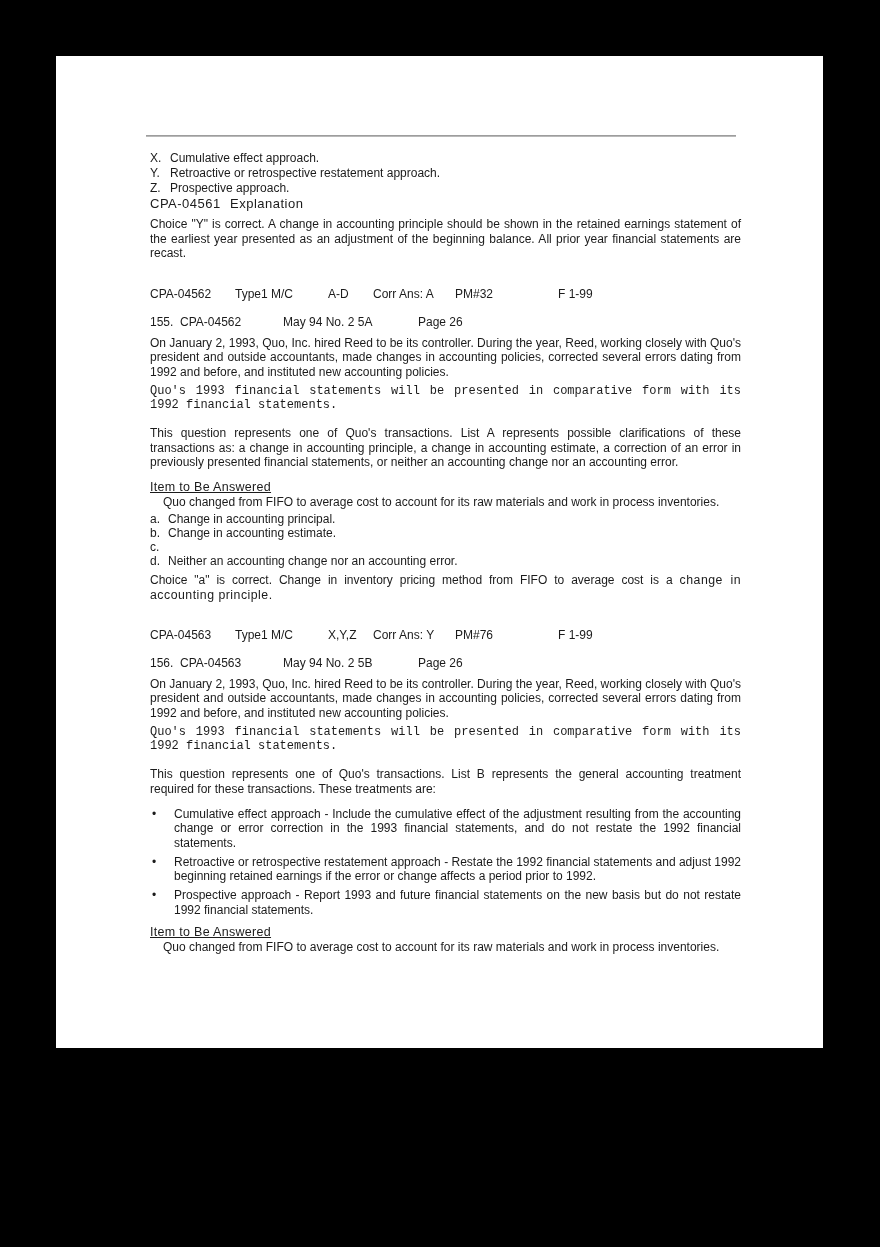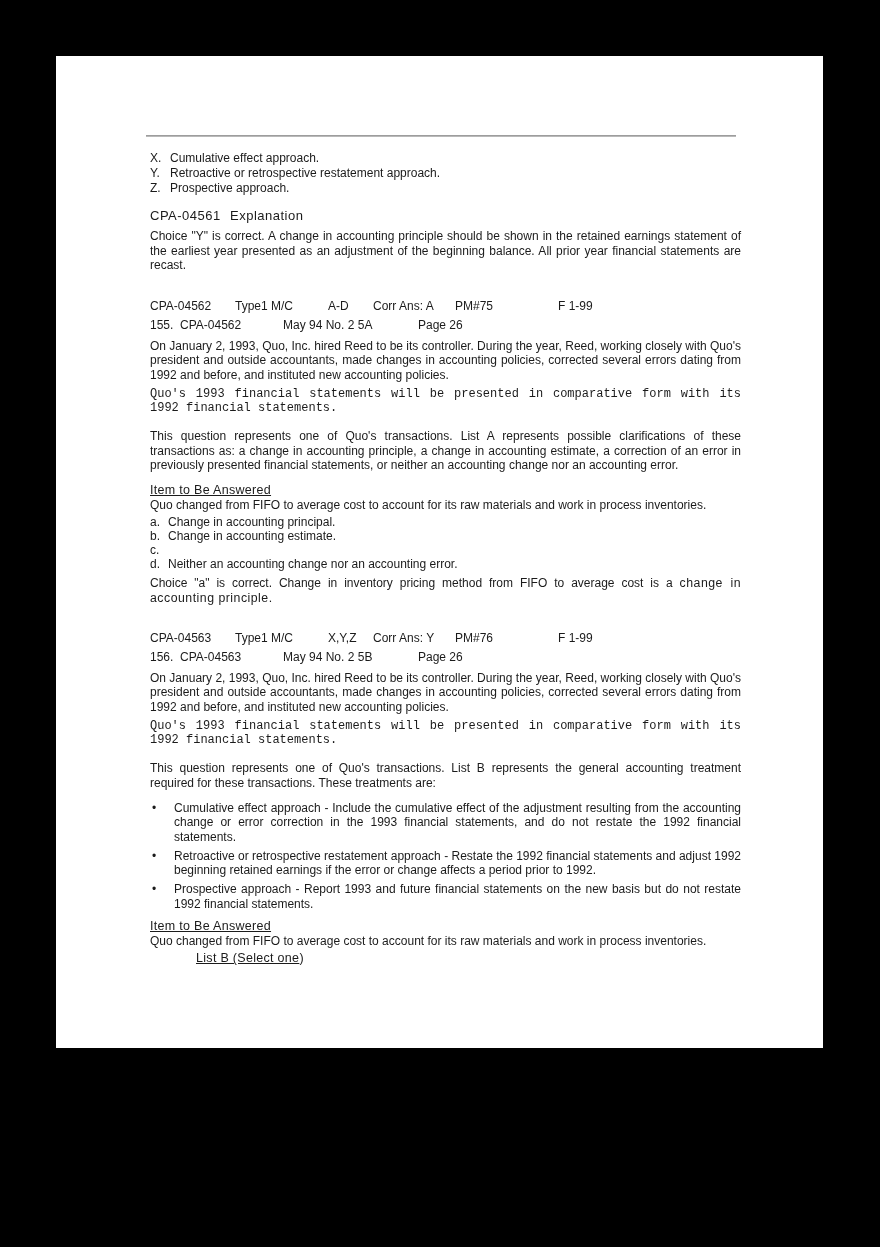--- a/index.html
+++ b/index.html
@@ -15,37 +15,37 @@
     position: absolute; left: 94px; right: 82px; top: 0;
     color: #1b1b1b; font-size: 12px; line-height: 14.7px;
   }
   .rule {
     border: none; height: 2px; width: 590px; margin: 79px 0 0 -4px;
     background: linear-gradient(#8f8f8f, #c6c6c6);
   }
   .xyz { margin-top: 14px; line-height: 15px; }
   .row { display: flex; }
   .lbl { flex: none; width: 20px; }
-  .heading { margin-top: 12px; font-size: 13px; letter-spacing: 0.5px; line-height: 16px; }
+  .heading { margin-top: 0; font-size: 13px; letter-spacing: 0.5px; line-height: 16px; }
   .heading .hid { display: inline-block; width: 80px; }
   .para { margin: 5px 0 0 0; text-align: justify; }
   .para-first { margin-top: 6px; }
   .gap-q { margin-top: 26px; }
   .qheader { display: flex; white-space: nowrap; }
   .qheader .w-id { width: 85px; } .qheader .w-type { width: 93px; }
   .qheader .w-ch { width: 45px; } .qheader .w-corr { width: 82px; }
   .qheader .w-pm { width: 103px; }
-  .qmeta { margin-top: 4px; display: flex; white-space: nowrap; }
+  .qmeta { margin-top: 13px; display: flex; white-space: nowrap; }
   .qmeta .m-num { width: 30px; } .qmeta .m-id { width: 103px; }
   .qmeta .m-src { width: 135px; }
   .item-heading {
     margin-top: 10px; font-size: 12.5px; letter-spacing: 0.3px;
     text-decoration: underline; line-height: 15px;
   }
-  .item-text { margin-top: 0; }
+  .item-text { margin-top: 0; margin-left: 13px; }
   .list-label { margin: 3px 0 0 46px; font-size: 12.5px; letter-spacing: 0.3px; line-height: 15.5px; }
   .list-label .u { text-decoration: underline; }
   .options { margin-top: 2px; line-height: 14px; }
   .options .lbl { width: 18px; }
   .bullets { margin-top: 10px; }
   .bullet-row { display: flex; }
   .bullet-row + .bullet-row { margin-top: 4px; }
   .b-dot { flex: none; width: 24px; padding-left: 2px; box-sizing: border-box; }
   .b-text { text-align: justify; }
   .emph { letter-spacing: 0.5px; font-size: 12.3px; }
@@ -77,21 +77,21 @@
     <div class="heading">
       <span class="hid">CPA-04561</span><span>Explanation</span>
     </div>
     <p class="para">Choice "Y" is correct.  A change in accounting principle should be shown in the retained earnings statement of the earliest year presented as an adjustment of the beginning balance.  All prior year financial statements are recast.</p>
 
     <div class="qheader gap-q">
       <span class="w-id">CPA-04562</span>
       <span class="w-type">Type1 M/C</span>
       <span class="w-ch">A-D</span>
       <span class="w-corr">Corr Ans: A</span>
-      <span class="w-pm">PM#75</span>
+      <span class="w-pm">PM#32</span>
       <span>F 1-99</span>
     </div>
     <div class="qmeta">
       <span class="m-num">155.</span>
       <span class="m-id">CPA-04562</span>
       <span class="m-src">May 94 No. 2 5A</span>
       <span>Page 26</span>
     </div>
     <p class="para para-first">On January 2, 1993, Quo, Inc. hired Reed to be its controller.  During the year, Reed, working closely with Quo's president and outside accountants, made changes in accounting policies, corrected several errors dating from 1992 and before, and instituted new accounting policies.</p>
     <p class="para mt4">Quo's 1993 financial statements will be presented in comparative form with its 1992 financial statements.</p>
@@ -148,18 +148,15 @@
         <span class="b-text">Retroactive or retrospective restatement approach - Restate the 1992 financial statements and adjust 1992 beginning retained earnings if the error or change affects a period prior to 1992.</span>
       </div>
       <div class="bullet-row mt5">
         <span class="b-dot">•</span>
         <span class="b-text">Prospective approach - Report 1993 and future financial statements on the new basis but do not restate 1992 financial statements.</span>
       </div>
     </div>
 
     <div class="item-heading mt7">Item to Be Answered</div>
     <p class="para item-text">Quo changed from FIFO to average cost to account for its raw materials and work in process inventories.</p>
-    <div class="list-label">
-      <span class="u">List B (Select one</span><span>)</span>
-    </div>
 
   </div>
 </div>
 
 </body></html>

